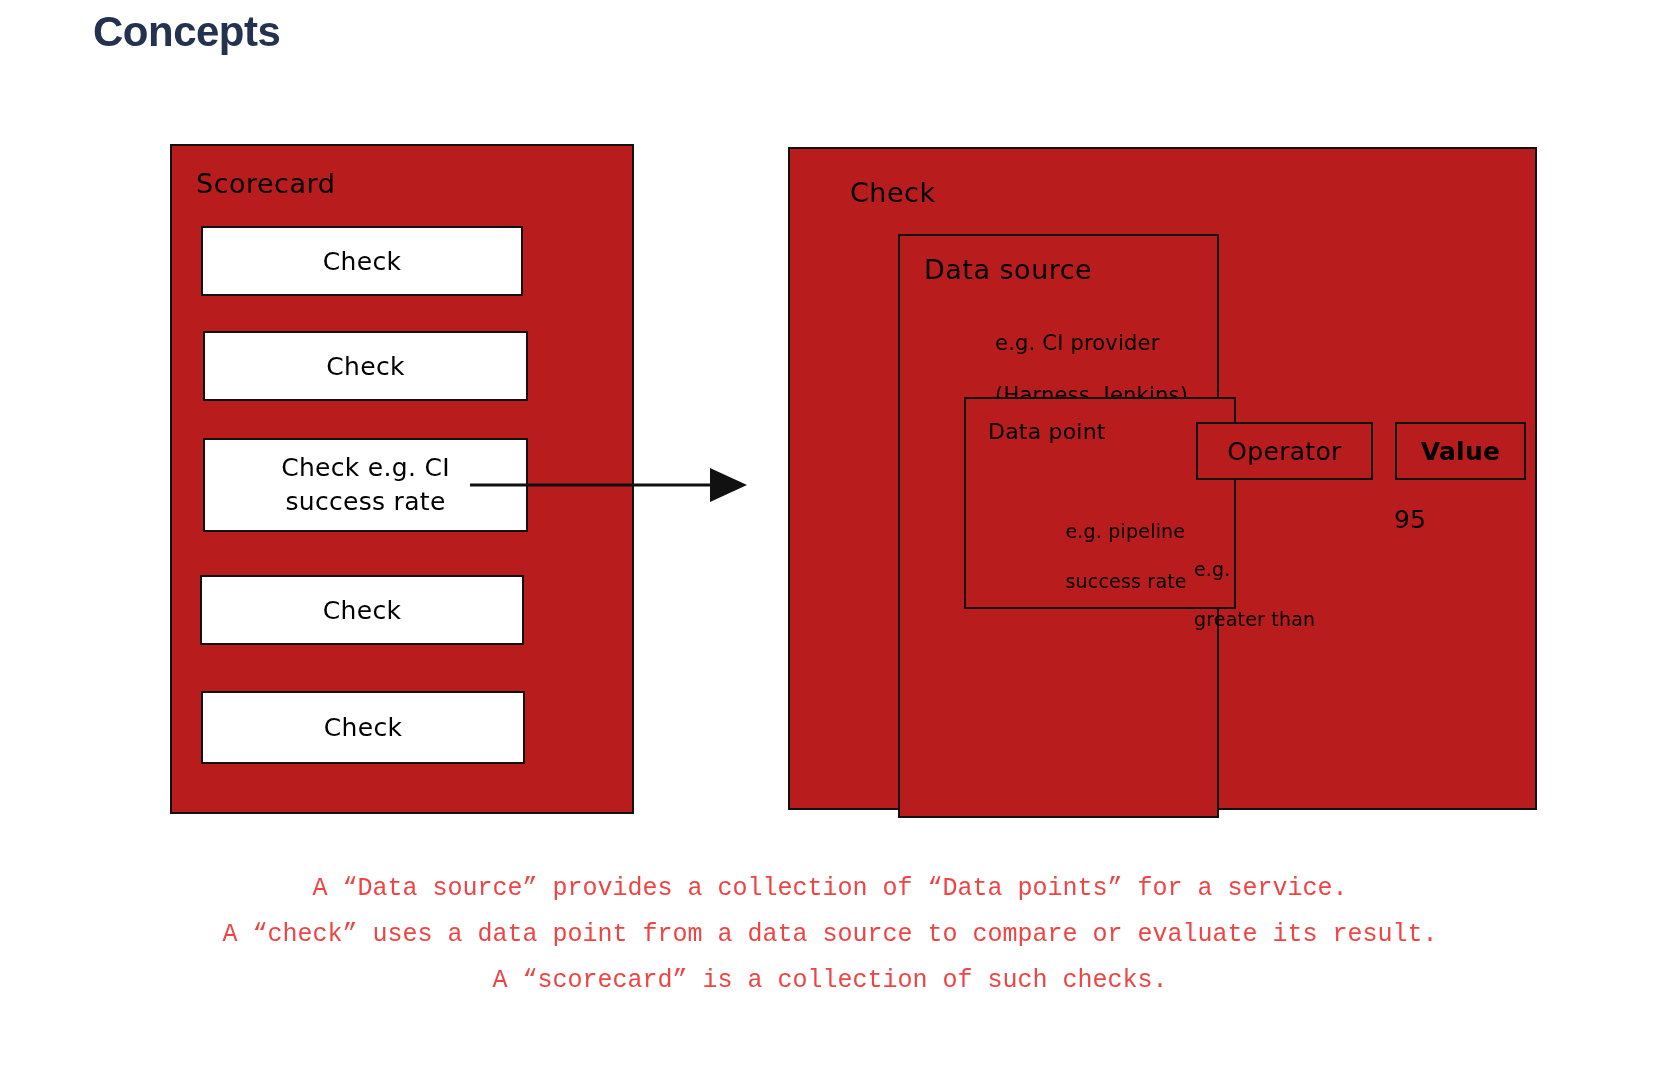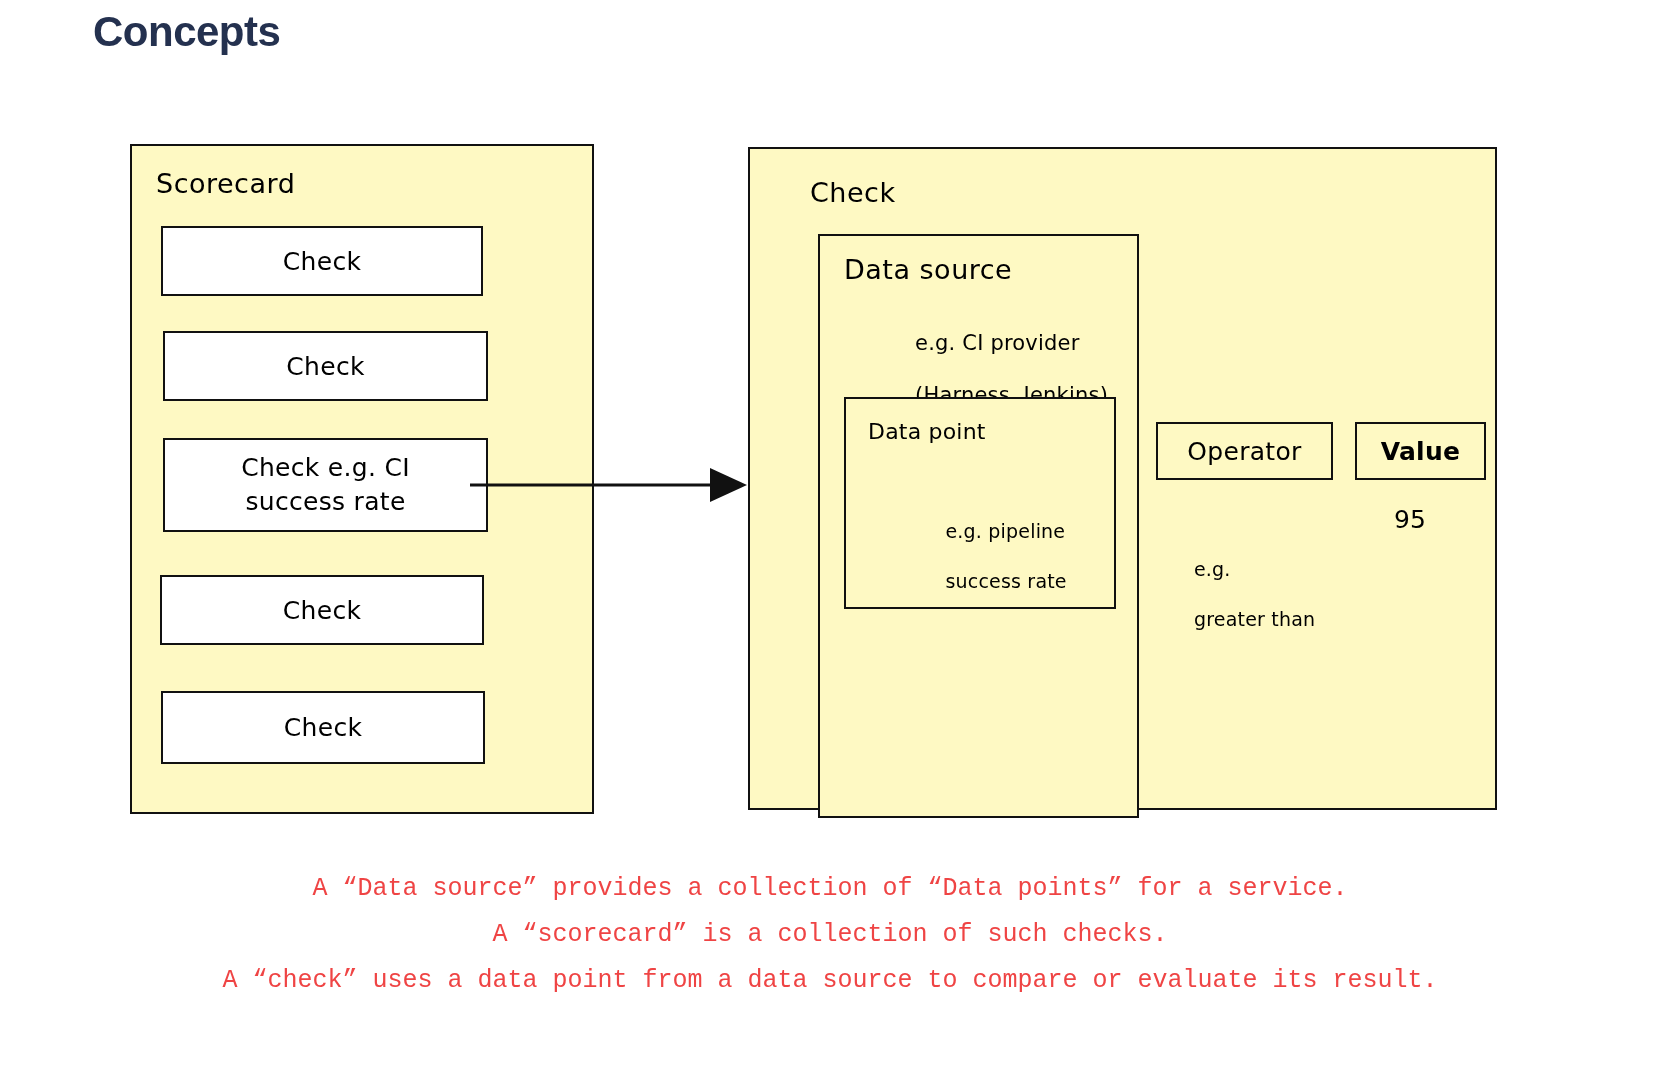--- a/index.html
+++ b/index.html
@@ -33,21 +33,22 @@
     left: 0;
     top: 0;
     width: 1660px;
     height: 1086px;
   }
 
   .box {
     position: absolute;
     box-sizing: border-box;
     border: 2px solid #111111;
-    background: #fef9c3;
+    background: #b91c1c;
+    margin-left: 40px;
   }
 
   .hand {
     font-family: "DejaVu Sans", sans-serif;
     color: #000000;
     white-space: pre;
     position: absolute;
   }
 
   .hand-title {
@@ -262,15 +263,15 @@
 
   <div class="box" id="value-box">
     <span class="hand hand-label">Value</span>
   </div>
   <div class="hand" id="value-number">95</div>
 
 </div>
 
 <div id="caption">
   <div>A “Data source” provides a collection of “Data points” for a service.</div>
+  <div>A “check” uses a data point from a data source to compare or evaluate its result.</div>
   <div>A “scorecard” is a collection of such checks.</div>
-  <div>A “check” uses a data point from a data source to compare or evaluate its result.</div>
 </div>
 
 </body></html>

